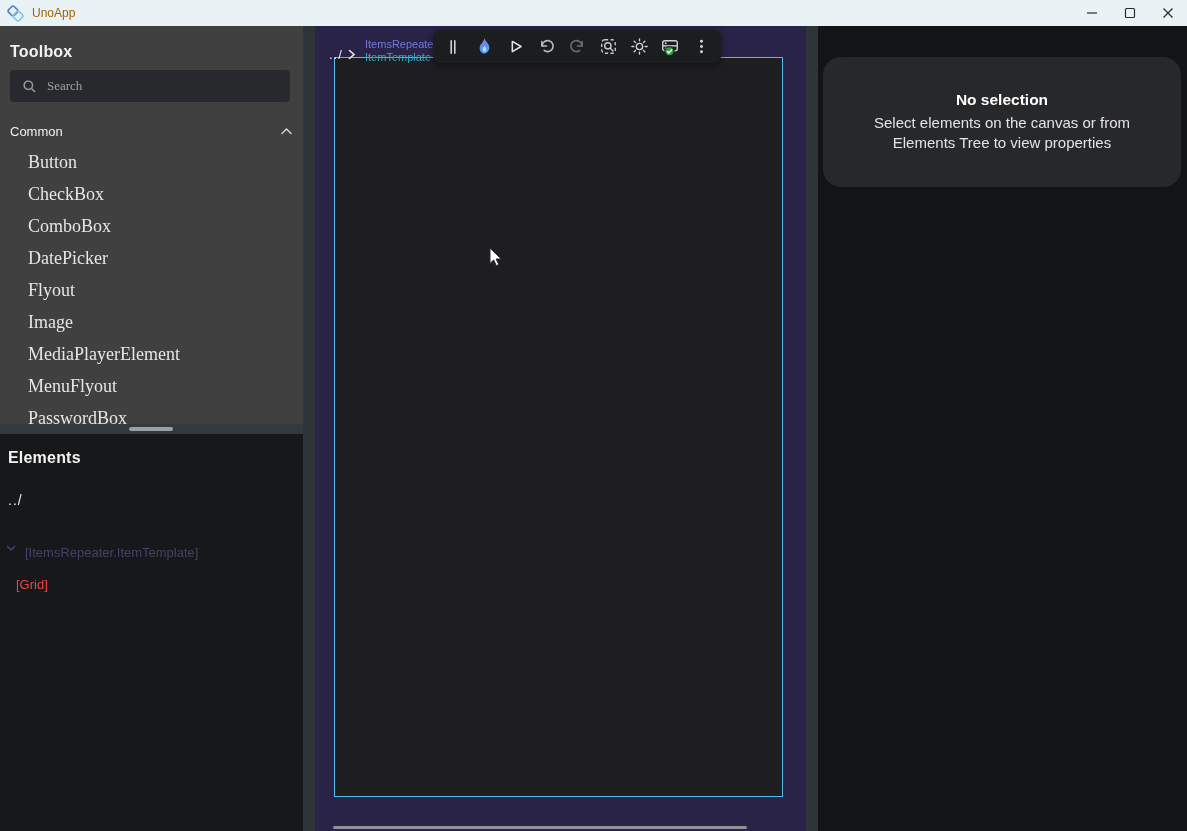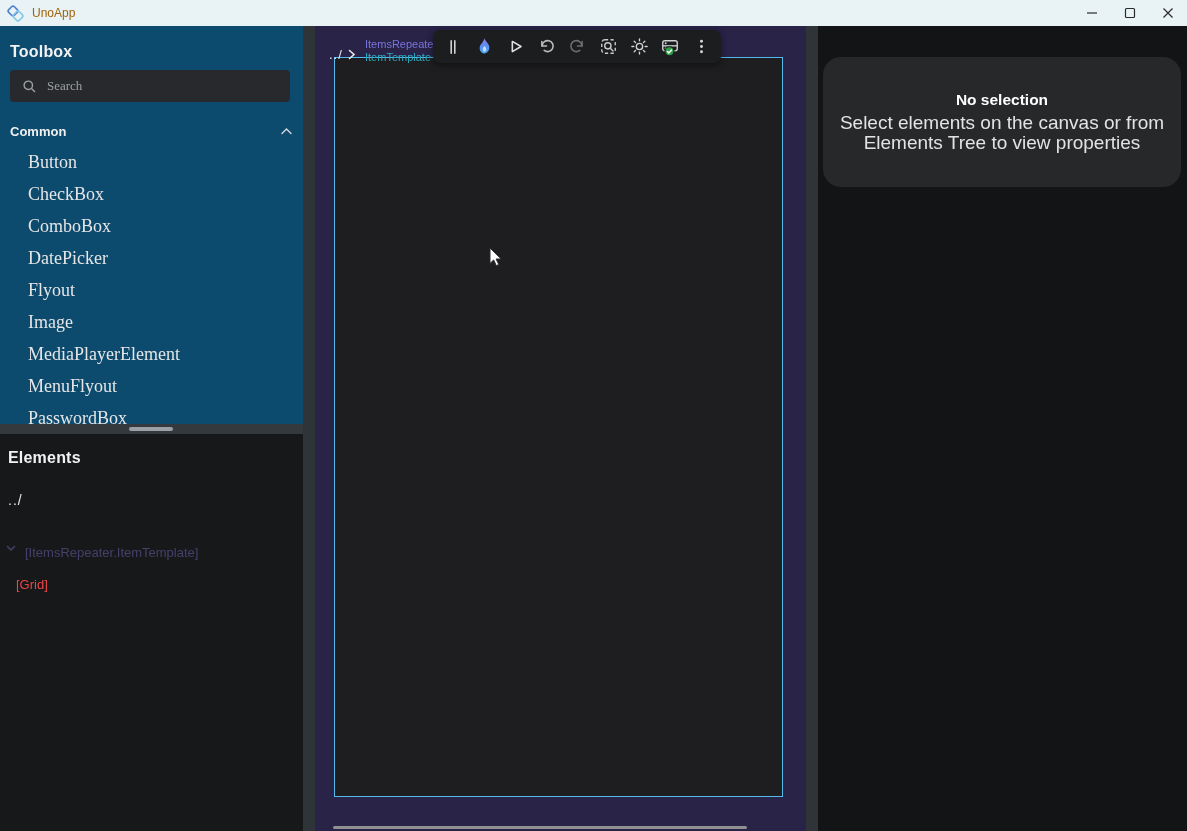--- a/index.html
+++ b/index.html
@@ -15,28 +15,28 @@
 
   
   .sidebar { position:absolute; left:0; top:26px; width:303px; height:805px; }
   .gutter { position:absolute; top:26px; width:12px; height:805px; background:#2e3437; }
   .gutter.left { left:303px; }
   .gutter.right { left:806px; }
   .canvas { position:absolute; left:315px; top:26px; width:491px; height:805px; background:#282347; }
   .rightpanel { position:absolute; left:818px; top:26px; width:369px; height:805px; background:#131416; }
 
   
-  .toolbox { position:absolute; left:0; top:0; width:303px; height:398px; background:#0c4a6e;padding-left:12px; }
+  .toolbox { position:absolute; left:0; top:0; width:303px; height:398px; background:#404040;padding-left:12px; }
   .panel-title { position:absolute; left:10px; font-size:16px; font-weight:bold; color:#f2f2f2; letter-spacing:.2px; }
   .toolbox .panel-title { top:17px; }
   .searchbox { position:absolute; left:10px; top:44px; width:280px; height:32px; background:#27292c; border-radius:4px; display:flex; align-items:center; padding-left:12px; }
   .searchbox input { background:transparent; border:none; outline:none; color:#d8d8d8; font-size:13px; margin-left:10px; width:220px; font-family:Liberation Serif, serif; }
   .searchbox input::placeholder { color:#9aa0a4; }
   .section-header { position:absolute; left:10px; top:94px; width:283px; height:22px; display:flex; align-items:center; justify-content:space-between; cursor:default; }
-  .section-header .label { font-size:13px; font-weight:bold; color:#f0f0f0; }
+  .section-header .label { font-size:13px; font-weight:normal; color:#f0f0f0; }
   .tb-items { position:absolute; left:0; top:120px; width:303px; }
   .tb-item { height:32px; line-height:32px; padding-left:28px; font-size:18px; color:#e6e6e6; cursor:default;font-family:Liberation Serif, serif; }
 
   
   .splitter { position:absolute; left:0; top:398px; width:303px; height:10px; background:#34393d; }
   .splitter .grip { position:absolute; left:129px; top:3px; width:44px; height:4px; border-radius:2px; background:#9aa0a6; }
 
   
   .elements { position:absolute; left:0; top:408px; width:303px; height:397px; background:#17181a; }
   .elements .panel-title { left:8px; top:15px; }
@@ -56,21 +56,21 @@
   .cv-crumb-col .c1 { font-size:11px; color:#7b74de; }
   .cv-crumb-col .c2 { font-size:11px; color:#2fa9bd; }
   .fl-toolbar { position:absolute; left:118px; top:4px; height:33px; background:#1c1d1f; border-radius:7px; box-shadow:0 2px 7px rgba(0,0,0,.45); display:flex; align-items:center; padding:0 10px; gap:11px; z-index:5; }
   .tbtn { width:20px; height:20px; display:flex; align-items:center; justify-content:center; cursor:default; }
   .hscroll { position:absolute; left:18px; top:800px; width:414px; height:3px; border-radius:2px; background:#8e9092; }
   .cursor { position:absolute; left:174px; top:221px; z-index:9; }
 
   
   .props-card { position:absolute; left:5px; top:7px; width:358px; height:130px; background:#27282a; border-radius:18px; display:flex; flex-direction:column; align-items:center; justify-content:center; text-align:center;margin-top:24px; }
   .props-card .t { font-size:15.5px; font-weight:bold; color:#ffffff; margin-bottom:4px; }
-  .props-card .m { font-size:19px; color:#e3e3e3; line-height:20px; }
+  .props-card .m { font-size:15px; color:#e3e3e3; line-height:20px; }
 
   svg { display:block; }
 </style>
 </head>
 <body>
 
 <div class="titlebar">
   <span class="logo">
     <svg width="17" height="17" viewBox="0 0 17 17" fill="none">
       <rect x="2" y="2" width="8" height="8" rx="2" transform="rotate(45 6 6)" stroke="#4f7fd2" stroke-width="1.6"></rect>

